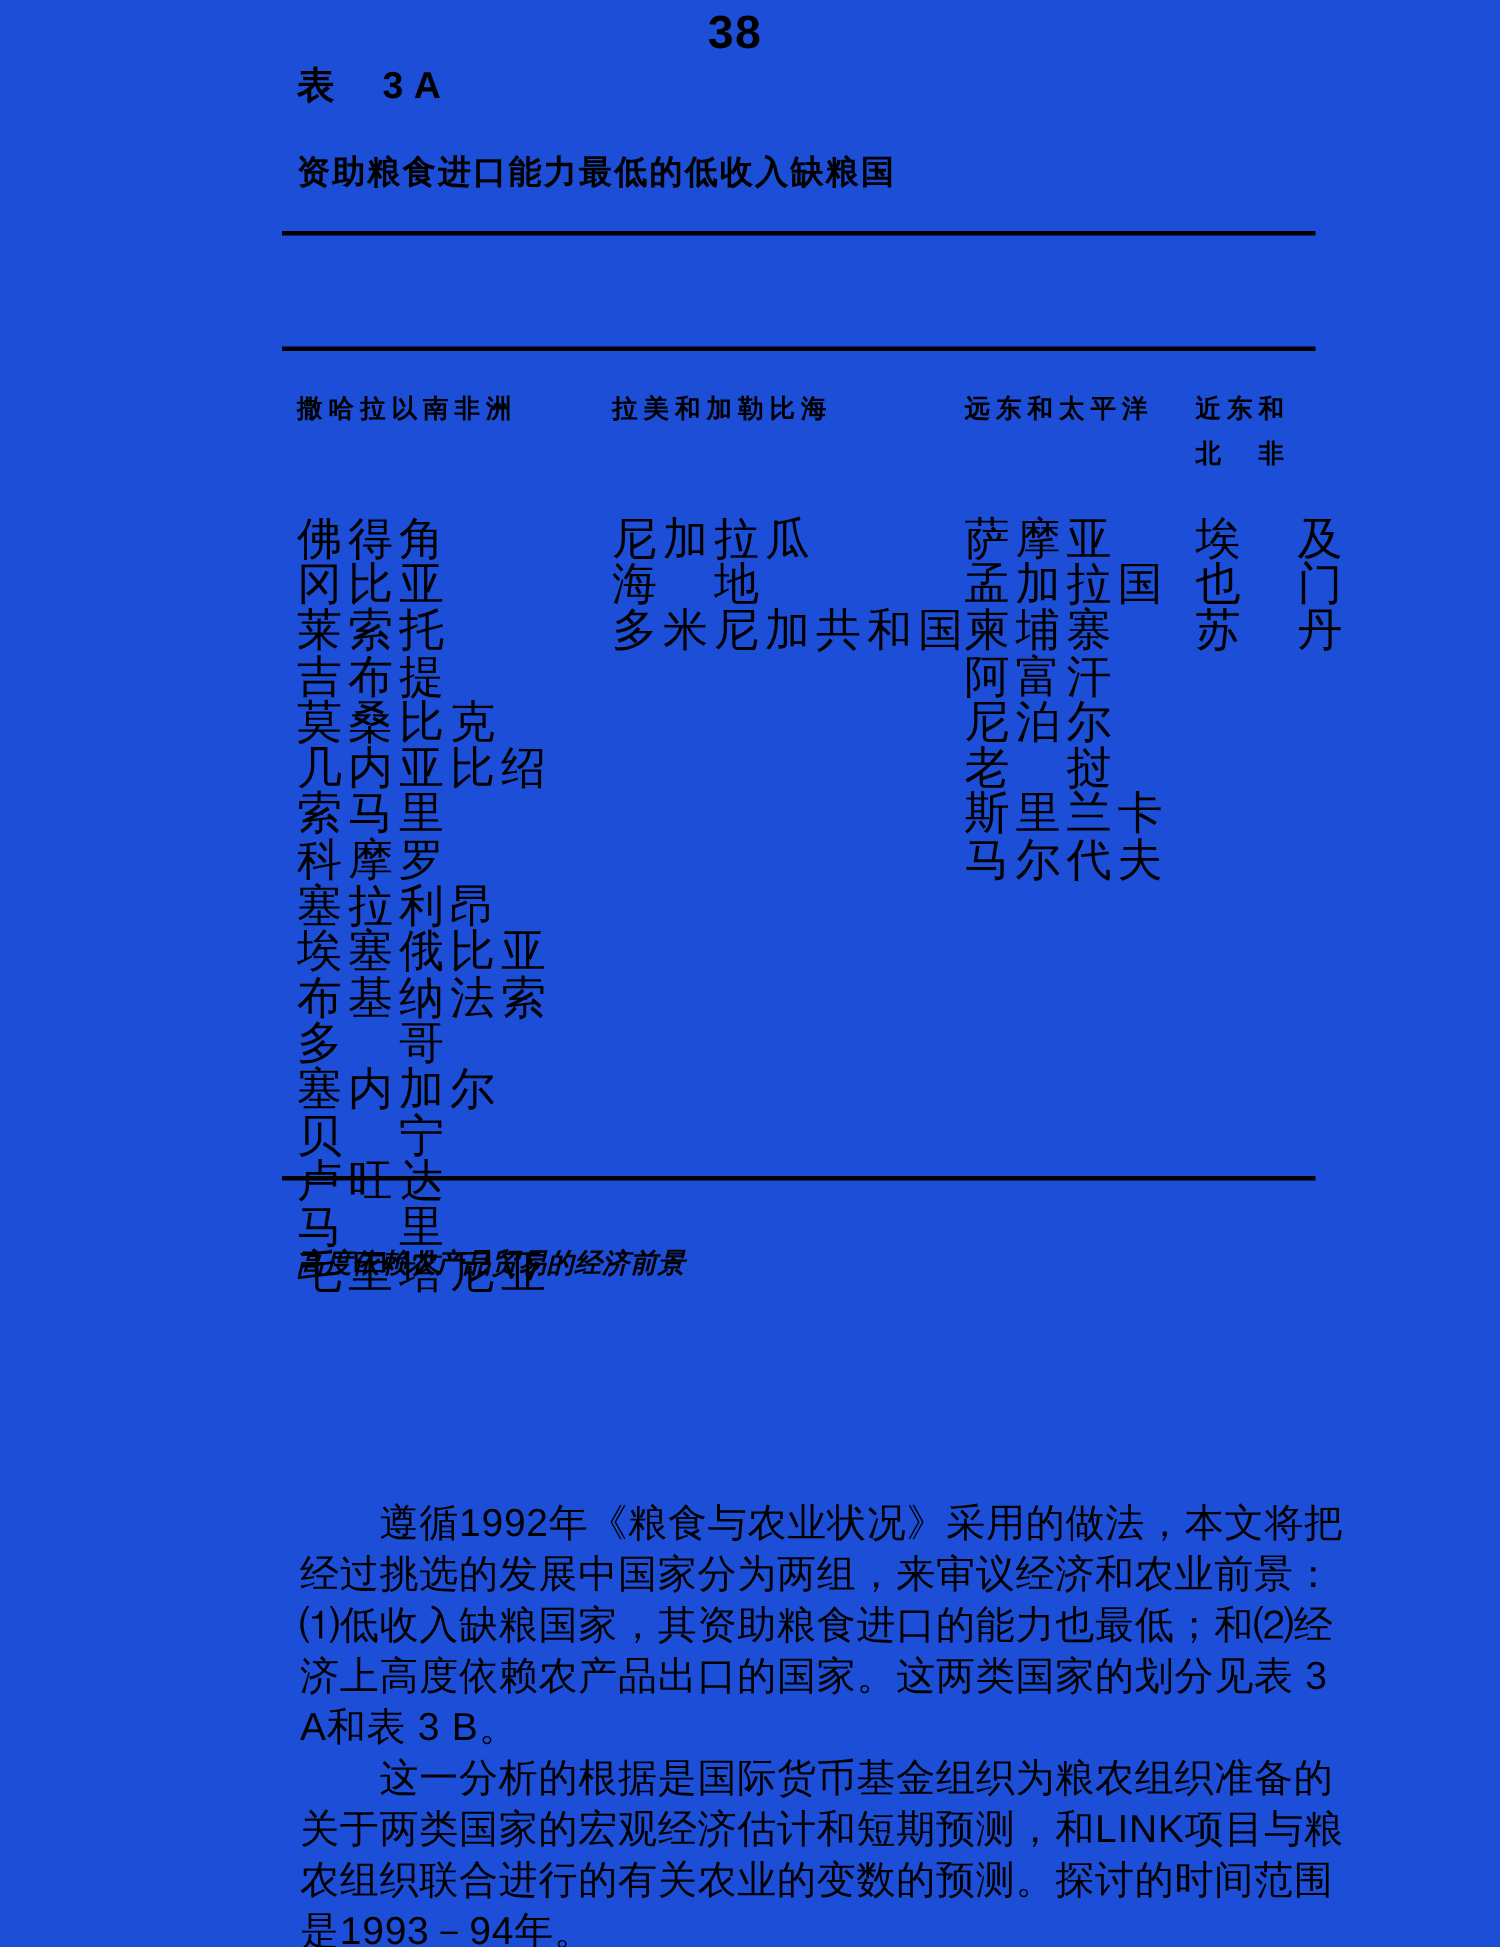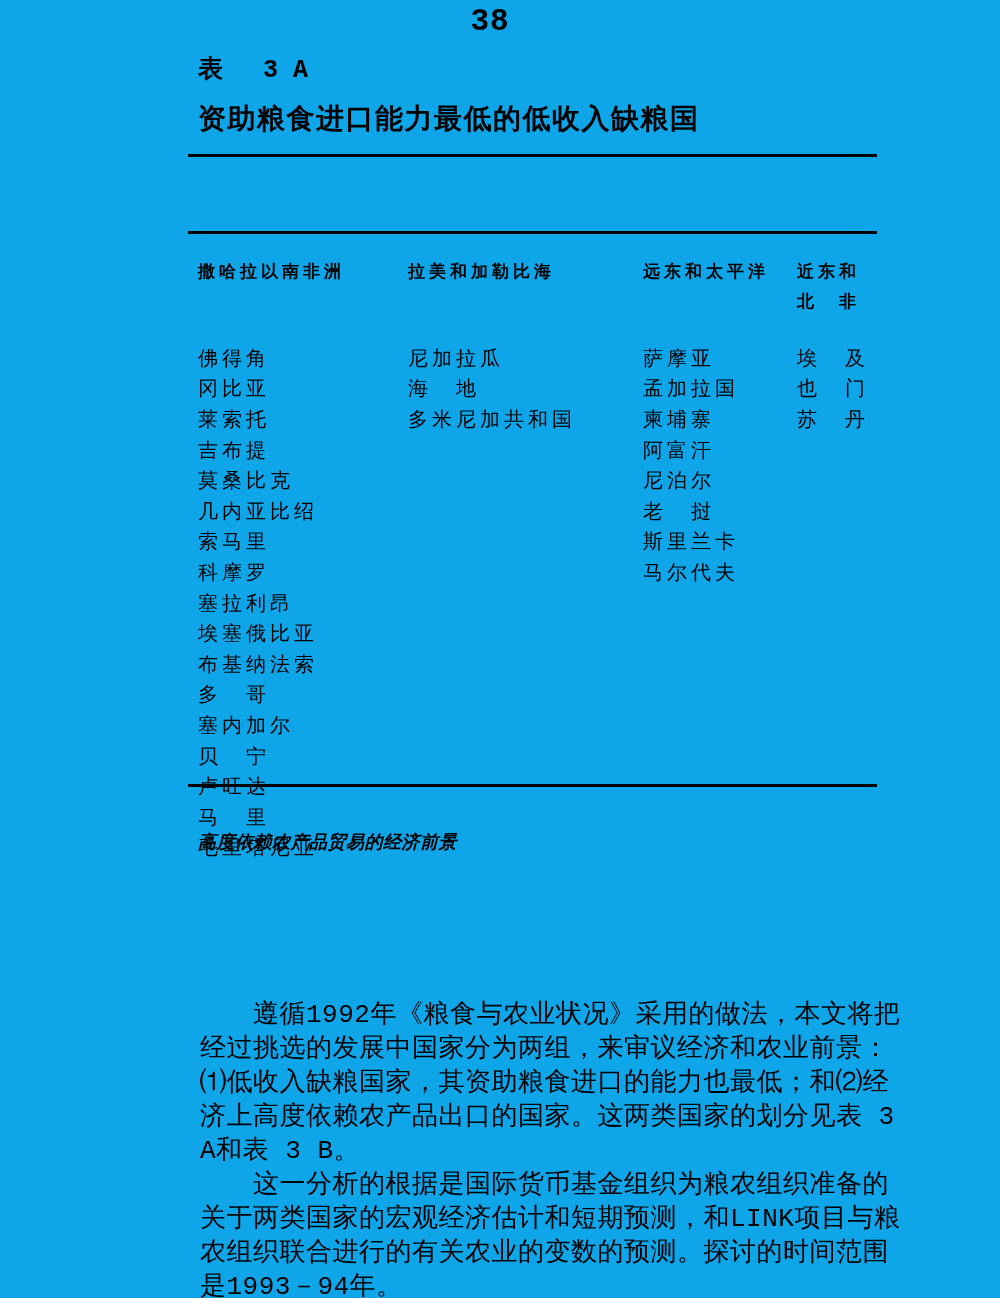--- a/index.html
+++ b/index.html
@@ -1,58 +1,58 @@
 <!DOCTYPE html>
 <html><head>
 <meta charset="utf-8">
 <style>
   html, body { margin: 0; padding: 0; background: #ffffff; }
   .page {
     position: relative;
     width: 1000px;
     height: 1298px;
-    background: #0ea5e9;
+    background: #1d4ed8;
     color: #000000;
-    font-family: Liberation Mono, monospace;
+    font-family: Liberation Sans, sans-serif;
     overflow: hidden;
   }
   .abs { position: absolute; }
   .pre { white-space: pre; }
 
   .page-number {
     left: 455px; top: 4px; width: 70px;
     text-align: center;
     font-size: 31px; font-weight: 600;
     letter-spacing: 1px;
   }
   .table-label {
-    left: 198px; top: 52px;
+    left: 198px; top: 40px;
     font-size: 25px; font-weight: 700;
   }
   .table-title {
     left: 198px; top: 100px;
-    font-size: 28px; font-weight: 700;
+    font-size: 22px; font-weight: 700;
     letter-spacing: 1.5px;
   }
   .rule {
     left: 188px; width: 689px; height: 3px;
     background: #000000;
   }
   .rule-top    { top: 154px; }
   .rule-mid    { top: 231px; }
   .rule-bottom { top: 784px; }
 
   .col-header {
     top: 168px;
     font-size: 17px; font-weight: 700;
     letter-spacing: 4px; line-height: 30px;
   }
   .col-items {
     top: 253px;
-    font-size: 20px; font-weight: 500;
+    font-size: 30px; font-weight: 500;
     letter-spacing: 4px; line-height: 30.6px;
   }
   .col-x1 { left: 198px; }
   .col-x2 { left: 408px; }
   .col-x3 { left: 643px; }
   .col-x4 { left: 797px; }
 
   .section-heading {
     left: 198px; top: 830px;
     font-size: 18px; font-weight: 700; font-style: italic;

